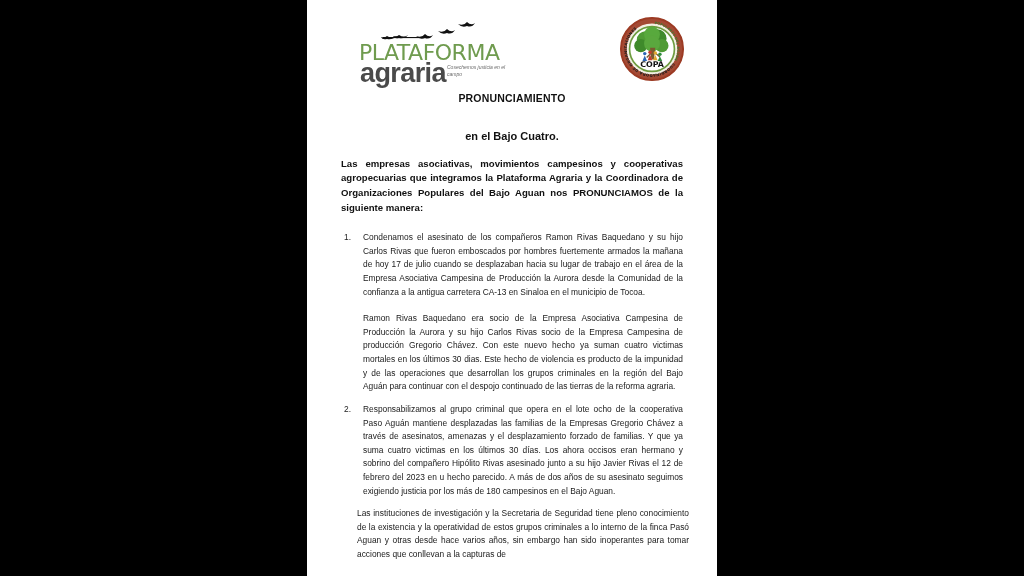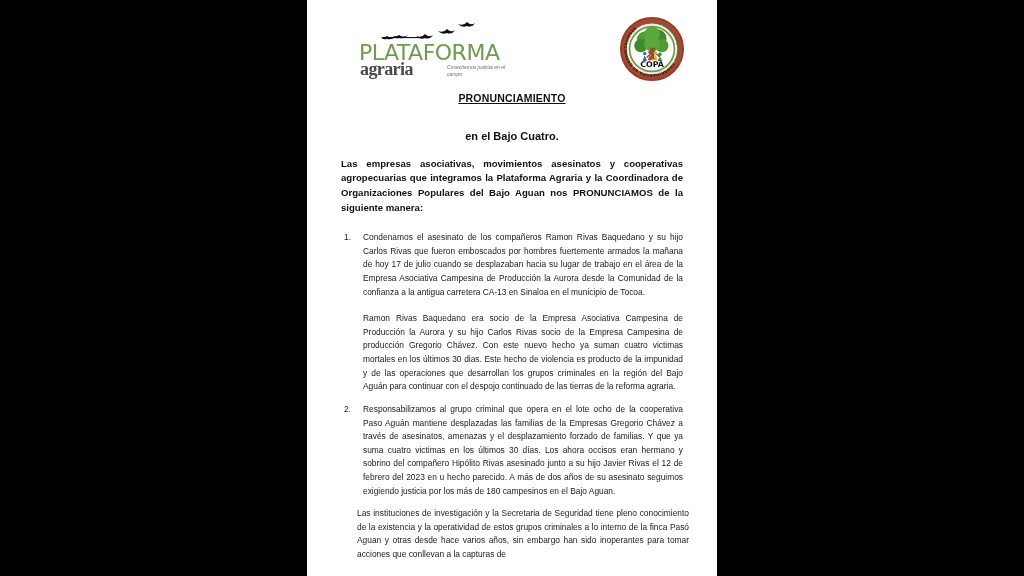--- a/index.html
+++ b/index.html
@@ -50,26 +50,26 @@
     font-size:22px;
     font-weight:normal;
     letter-spacing:-0.5px;
     color:#6f9b4e;
     line-height:1;
     font-family:"DejaVu Sans", sans-serif;
   }
   .pf-word2 {
     position:absolute;
     left:1px; top:40px;
-    font-size:18px;
+    font-size:27px;
     font-weight:bold;
     letter-spacing:-0.6px;
     color:#4a4a4a;
     line-height:1;
-    font-family:Liberation Serif, serif;
+    font-family:Liberation Sans, sans-serif;
   }
   .pf-tag {
     position:absolute;
     left:88px; top:44px;
     font-size:5px;
     color:#6a6a6a;
     line-height:1.35;
     font-style:italic;
     width:72px;
   }
@@ -78,21 +78,20 @@
     right:4px; top:2px;
     width:66px; height:66px;
   }
 
   
   .pronunciamiento {
     text-align:center;
     font-size:10.5px;
     font-weight:bold;
     color:#111;
-    text-decoration:underline;
     letter-spacing:0.2px;
     margin-bottom:9px;
   }
   .doc-title {
     text-align:center;
     font-size:11px;
     font-weight:bold;
     color:#111;
     line-height:1.45;
     margin-bottom:12px;
@@ -202,21 +201,21 @@
         </svg>
       </div>
 
       <div class="pronunciamiento">PRONUNCIAMIENTO</div>
 
       <div class="doc-title">
         <br>
         <span>en el Bajo Cuatro.</span>
       </div>
 
-      <div class="intro">Las empresas asociativas, movimientos asesinatos y cooperativas agropecuarias que integramos la Plataforma Agraria y la Coordinadora de Organizaciones Populares del Bajo Aguan nos PRONUNCIAMOS de la siguiente manera:</div>
+      <div class="intro">Las empresas asociativas, movimientos campesinos y cooperativas agropecuarias que integramos la Plataforma Agraria y la Coordinadora de Organizaciones Populares del Bajo Aguan nos PRONUNCIAMOS de la siguiente manera:</div>
 
       <ol class="items">
         <li>
           <p class="para">Condenamos el asesinato de los compañeros Ramon Rivas Baquedano y su hijo Carlos Rivas que fueron emboscados por hombres fuertemente armados la mañana de hoy 17 de julio  cuando se desplazaban hacia su lugar de trabajo en el área de la Empresa Asociativa Campesina de Producción la Aurora desde la Comunidad de la confianza a la antigua carretera CA-13 en Sinaloa en el municipio de Tocoa.</p>
           <p class="para">Ramon Rivas Baquedano era socio de la Empresa Asociativa Campesina de Producción la Aurora y su hijo Carlos Rivas socio de la Empresa Campesina de producción Gregorio Chávez. Con este nuevo hecho ya suman cuatro victimas mortales en los últimos 30 dias. Este hecho de violencia es producto de la impunidad y de las operaciones que desarrollan los grupos criminales en la región del Bajo Aguán para continuar con el despojo continuado de las tierras de la reforma agraria.</p>
         </li>
         <li>
           <p class="para">Responsabilizamos al grupo criminal que opera en el lote ocho de la cooperativa Paso Aguán mantiene desplazadas las familias de la Empresas Gregorio Chávez a través de asesinatos, amenazas y el desplazamiento forzado de familias. Y que ya suma cuatro victimas en los últimos 30 días. Los ahora occisos eran hermano y sobrino del compañero Hipólito Rivas asesinado junto a su hijo Javier Rivas  el  12 de febrero del 2023 en u hecho parecido. A más de dos años de su asesinato seguimos exigiendo justicia por los más de 180 campesinos en el Bajo Aguan.</p>
         </li>
       </ol>

